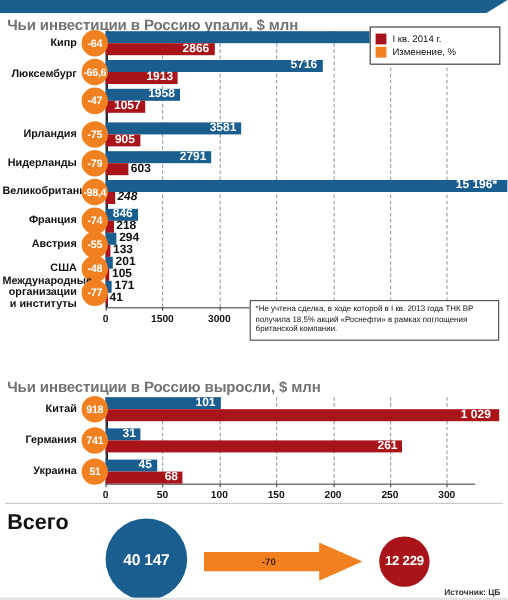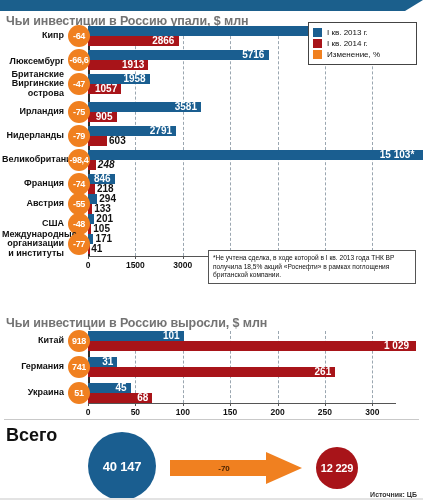--- a/index.html
+++ b/index.html
@@ -125,38 +125,35 @@
     <div class="bar b13" style="left: 0px; top: 24px; width: 180.567px; height: 10px;"></div>
     <div class="bval" style="left: 154.167px; top: 24px;">5716</div>
     <div class="bar b14" style="left: 0px; top: 34px; width: 60.4312px; height: 10px;"></div>
     <div class="bval" style="left: 34.0312px; top: 34px;">1913</div>
     <div class="cat-label" style="width: 62px; left: -86px; top: 31px; text-align: right;">Люксембург</div>
     <div class="pct-badge" style="left: -20px; top: 23px;">-66,6</div>
     <div class="bar b13" style="left: 0px; top: 48px; width: 61.8527px; height: 10px;"></div>
     <div class="bval" style="left: 35.4527px; top: 48px;">1958</div>
     <div class="bar b14" style="left: 0px; top: 58px; width: 33.3904px; height: 10px;"></div>
     <div class="bval" style="left: 6.99036px; top: 58px;">1057</div>
-    <div class="cat-label" style="width: 62px; left: -86px; top: 43.75px;">Британские
-Виргинские
-острова</div>
     <div class="pct-badge" style="left: -20px; top: 47px;">-47</div>
     <div class="bar b13" style="left: 0px; top: 76px; width: 113.123px; height: 10px;"></div>
     <div class="bval" style="left: 86.7229px; top: 76px;">3581</div>
     <div class="bar b14" style="left: 0px; top: 86px; width: 28.5887px; height: 10px;"></div>
     <div class="bval" style="left: 7.78872px; top: 86px;">905</div>
     <div class="cat-label" style="width: 62px; left: -86px; top: 81.25px;">Ирландия</div>
     <div class="pct-badge" style="left: -20px; top: 75px;">-75</div>
     <div class="bar b13" style="left: 0px; top: 100px; width: 88.167px; height: 10px;"></div>
     <div class="bval" style="left: 61.767px; top: 100px;">2791</div>
     <div class="bar b14" style="left: 0px; top: 110px; width: 19.0486px; height: 10px;"></div>
     <div class="bval outside" style="left: 21.0486px; top: 110px;">603</div>
     <div class="cat-label" style="width: 62px; left: -86px; top: 105.25px;">Нидерланды</div>
     <div class="pct-badge" style="left: -20px; top: 99px;">-79</div>
     <div class="bar b13" style="left: 0px; top: 124px; width: 335px; height: 10px;"></div>
-    <div class="bval" style="left: 291.8px; top: 124px;">15 103*</div>
+    <div class="bval" style="left: 291.8px; top: 124px;">15 196*</div>
     <div class="bar b14" style="left: 0px; top: 134px; width: 7.83426px; height: 10px;"></div>
     <div class="bval outside" style="left: 9.83426px; top: 134px; font-style: italic;">248</div>
     <div class="cat-label" style="width: 62px; left: -86px; top: 129.25px;">Великобритания</div>
     <div class="pct-badge" style="left: -20px; top: 123px;">-98,4</div>
     <div class="bar b13" style="left: 0px; top: 148px; width: 26.7249px; height: 10px;"></div>
     <div class="bval" style="left: 5.92492px; top: 148px;">846</div>
     <div class="bar b14" style="left: 0px; top: 158px; width: 6.88656px; height: 10px;"></div>
     <div class="bval outside" style="left: 8.88656px; top: 158px;">218</div>
     <div class="cat-label" style="width: 62px; left: -86px; top: 153.25px;">Франция</div>
     <div class="pct-badge" style="left: -20px; top: 147px;">-74</div>
@@ -176,24 +173,20 @@
     <div class="bval outside" style="left: 7.40185px; top: 208px;">171</div>
     <div class="bar b14" style="left: 0px; top: 218px; width: 2px; height: 10px;"></div>
     <div class="bval outside" style="left: 3.29518px; top: 218px;">41</div>
     <div class="cat-label" style="width: 62px; left: -86px; top: 203.75px;">Международные
 организации
 и институты</div>
     <div class="pct-badge" style="left: -20px; top: 207px;">-77</div>
   </div>
 
 <div class="legend">
-  <div class="legend-row">
-    <span class="legend-swatch" style="background:#1a5e90"></span>
-    <span class="legend-text">I кв. 2013 г.</span>
-  </div>
   <div class="legend-row">
     <span class="legend-swatch" style="background:#a81419"></span>
     <span class="legend-text">I кв. 2014 г.</span>
   </div>
   <div class="legend-row">
     <span class="legend-swatch" style="background:#f08020"></span>
     <span class="legend-text">Изменение, %</span>
   </div>
 </div>
 

